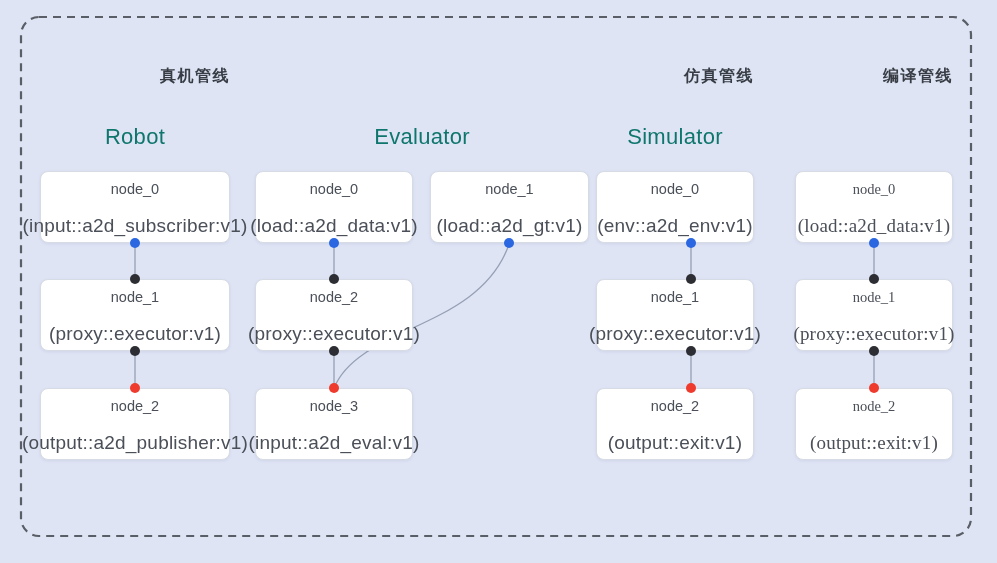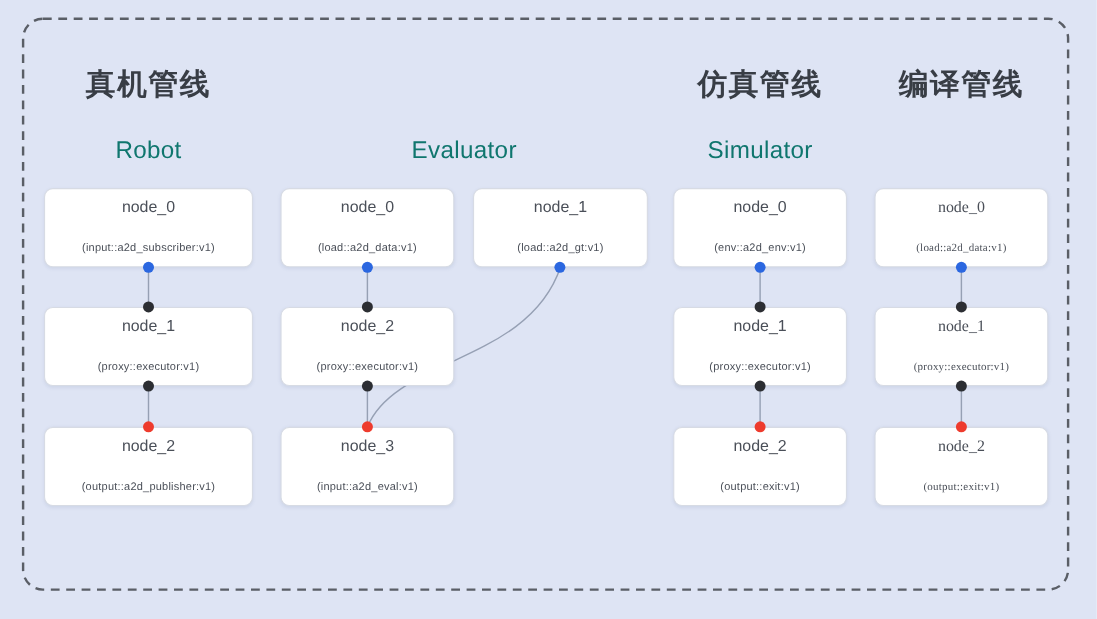--- a/index.html
+++ b/index.html
@@ -9,22 +9,22 @@
     background:#dee4f4;
     font-family:"Liberation Sans", sans-serif;
     overflow:hidden;
   }
   .edge-layer{
     position:absolute;left:0;top:0;width:997px;height:563px;
     z-index:1;
   }
   .header-zh{
     position:absolute;top:63px;height:26px;line-height:26px;
-    text-align:center;
-    font-size:27px;font-weight:700;color:#383d45;
+    text-align:right;
+    font-size:16px;font-weight:700;color:#383d45;
     letter-spacing:1.5px;
     z-index:2;
   }
   .header-en{
     position:absolute;top:123px;height:27px;line-height:27px;
     text-align:center;
     font-size:22px;font-weight:400;color:#0f766e;
     letter-spacing:0.3px;
     z-index:2;
   }
@@ -34,30 +34,30 @@
     border:1px solid #d7dbe4;
     border-radius:8px;
     box-sizing:border-box;
     display:flex;flex-direction:column;
     align-items:center;justify-content:center;
     gap:19px;
     box-shadow:0 1px 3px rgba(80,100,150,0.10);
     z-index:2;
   }
   .node .nm{font-size:14.5px;line-height:18px;color:#4a4f58;}
-  .node .tp{font-size:10px;line-height:17px;color:#4a4f58;letter-spacing:0.2px;}
+  .node .tp{font-size:19px;line-height:17px;color:#4a4f58;letter-spacing:0.2px;}
   .dot{
     position:absolute;width:10px;height:10px;border-radius:50%;
     z-index:5;
   }
   
   .col-robot{left:40px;width:190px;}
   .col-evalA{left:255px;width:158px;}
   .col-evalB{left:430px;width:159px;}
-  .col-sim{left:612px;width:158px;}
+  .col-sim{left:596px;width:158px;}
   .col-comp{left:795px;width:158px;font-family:Liberation Serif, serif;}
   .hdr-eval{left:255px;width:334px;}
   .row1{top:171px;}
   .row2{top:279px;}
   .row3{top:388px;}
 </style>
 </head>
 <body>
 
 <div class="canvas">

